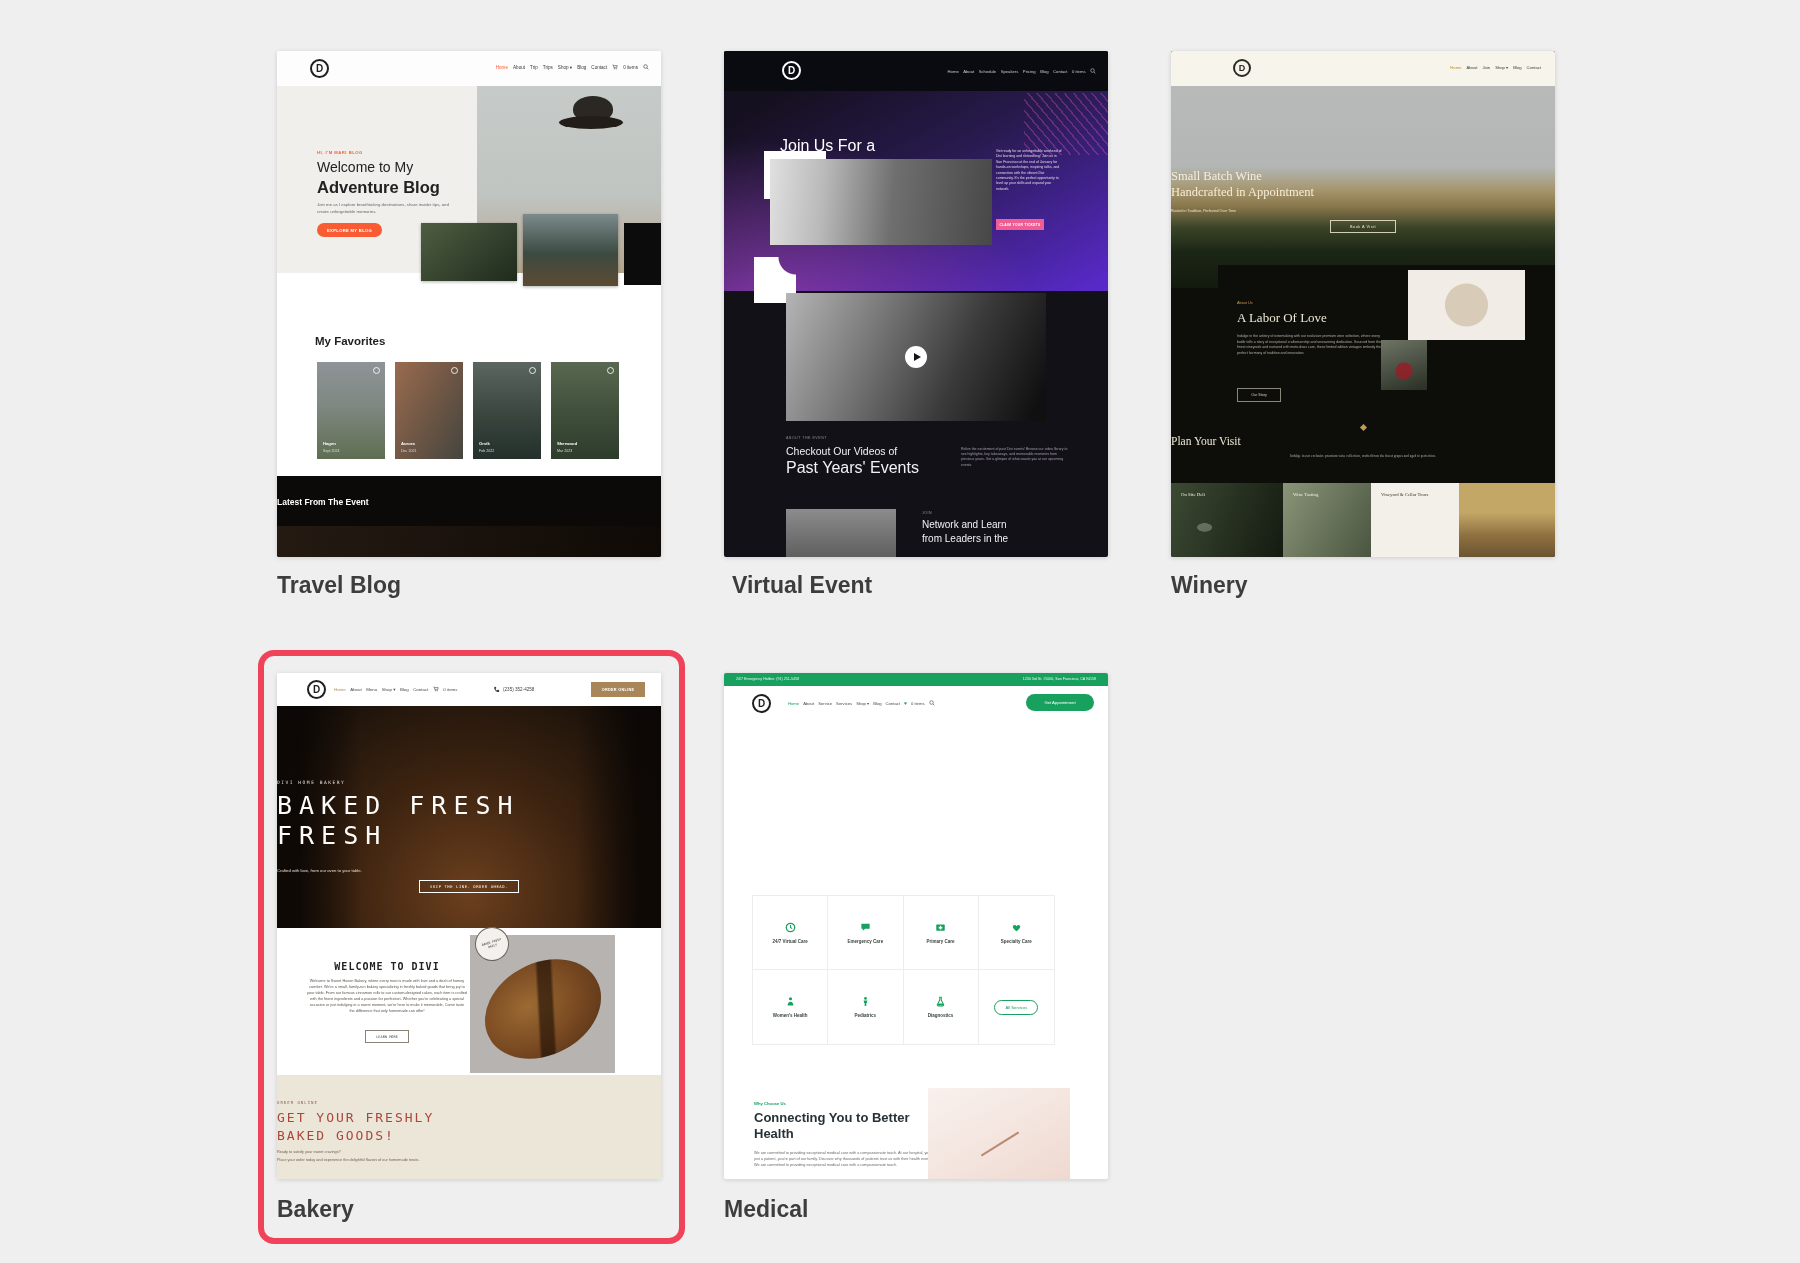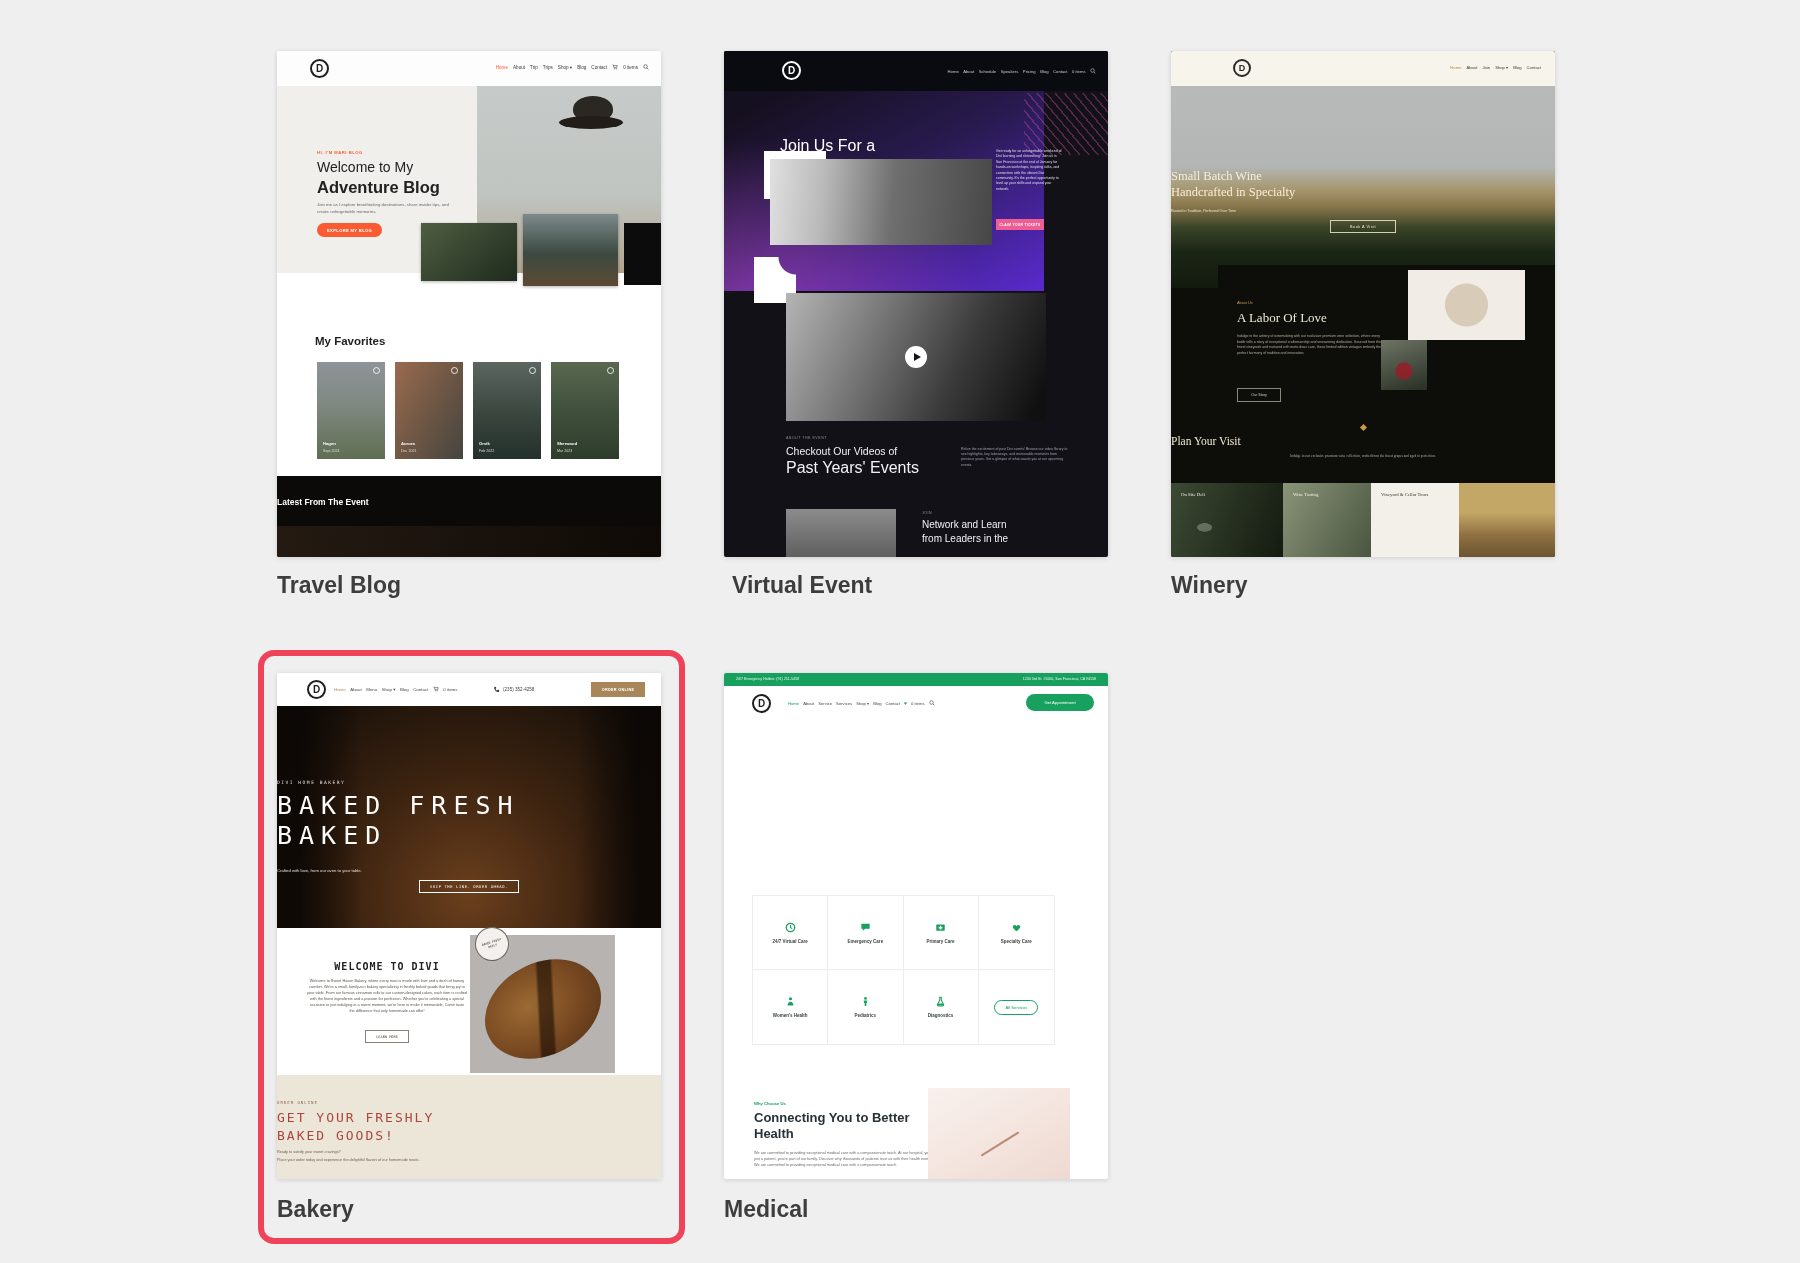--- a/index.html
+++ b/index.html
@@ -109,21 +109,21 @@
         <span>Pricing</span>
         <span>Blog</span>
         <span>Contact</span>
         <span>0 items</span>
         <svg width="6" height="6" viewBox="0 0 10 10">
             <circle cx="4.2" cy="4.2" r="3" fill="none" stroke="#bbb" stroke-width="1.1"></circle>
             <path d="M6.5 6.5L9 9" stroke="#bbb" stroke-width="1.1"></path>
           </svg>
       </div>
     </div>
-    <div class="c" style="left:0;top:40px;width:320px;height:200px;background:radial-gradient(ellipse at 12% 108%,rgba(205,80,225,.5),transparent 55%),linear-gradient(152deg,#15101f 8%,#281a4e 45%,#5a2ace 100%)">
+    <div class="c" style="left:0;top:40px;width:384px;height:200px;background:radial-gradient(ellipse at 12% 108%,rgba(205,80,225,.5),transparent 55%),linear-gradient(152deg,#15101f 8%,#281a4e 45%,#5a2ace 100%)">
       <div class="c" style="left:300px;top:2px;width:84px;height:62px;background:repeating-linear-gradient(50deg,rgba(230,90,190,.3) 0 1.5px,transparent 1.5px 7px)"></div>
       <div class="c" style="left:56px;top:46px;font-size:16px;font-weight:500;color:#fff">Join Us For a</div>
       <div class="c" style="left:56px;top:66px;font-size:16px;font-weight:500;color:#fff">Weekend With Divi</div>
       <div class="c" style="left:56px;top:92px;font-size:4.8px;color:#d8d2ea">January 28-31, SF CA</div>
       <div class="c" style="left:40px;top:60px;width:62px;height:48px;background:#fff;top:60px"></div>
       <div class="c" style="left:46px;top:68px;width:222px;height:86px;background:linear-gradient(95deg,#e0e0e0 0%,#b8b8b8 25%,#6f6f6f 55%,#474747 100%)"></div>
       <div class="c" style="left:272px;top:58px;width:66px;font-size:3.5px;line-height:5.4px;color:rgba(235,232,245,.92)">Get ready for an unforgettable weekend of Divi learning and networking! Join us in San Francisco at the end of January for hands-on workshops, inspiring talks, and connection with the vibrant Divi community. It's the perfect opportunity to level up your skills and expand your network.</div>
       <div class="c" style="left:272px;top:128px;width:48px;height:11px;background:#ef5d92;color:#fff;font-size:3.3px;font-weight:bold;letter-spacing:.3px;display:flex;align-items:center;justify-content:center">CLAIM YOUR TICKETS</div>
       <div class="c" style="left:30px;top:166px;width:42px;height:46px;background:radial-gradient(circle at 100% 0,transparent 0 17px,#fff 18px)"></div>
     </div>
@@ -152,21 +152,21 @@
         <span style="color:#c08a2e">Home</span>
         <span>About</span>
         <span>Join</span>
         <span>Shop ▾</span>
         <span>Blog</span>
         <span>Contact</span>
       </div>
     </div>
     <div class="c" style="left:0;top:35px;width:384px;height:202px;background:linear-gradient(180deg,#b7bab8 0%,#b3b6b4 40%,#a5946a 52%,#87754a 60%,#3a4428 70%,#1c2616 82%,#121a0e 100%)">
       <div class="c ctr serif" style="top:83px;font-size:12.5px;color:#f5eeda">Small Batch Wine</div>
-      <div class="c ctr serif" style="top:99px;font-size:12.5px;color:#f5eeda">Handcrafted in Specialty</div>
+      <div class="c ctr serif" style="top:99px;font-size:12.5px;color:#f5eeda">Handcrafted in Appointment</div>
       <div class="c ctr" style="top:123px;font-size:3.6px;color:#ece4cc">Rooted in Tradition, Perfected Over Time</div>
       <div class="c" style="left:159px;top:134px;width:66px;height:13px;border:1px solid rgba(240,232,210,.85);color:#f0e8d2;font-size:3.8px;letter-spacing:.5px;display:flex;align-items:center;justify-content:center">Book A Visit</div>
     </div>
     <div class="c" style="left:47px;top:214px;width:337px;height:218px;background:#0d0d09"></div>
     <div class="c" style="left:66px;top:250px;font-size:3.8px;color:#c69a4e">About Us</div>
     <div class="c serif" style="left:66px;top:259px;font-size:13px;color:#efe9d6">A Labor Of Love</div>
     <div class="c" style="left:66px;top:283px;width:152px;font-size:3.5px;line-height:5.6px;color:#b5b1a2">Indulge in the artistry of winemaking with our exclusive premium wine selection, where every bottle tells a story of exceptional craftsmanship and unwavering dedication. Sourced from the finest vineyards and nurtured with meticulous care, these limited edition vintages embody the perfect harmony of tradition and innovation.</div>
     <div class="c" style="left:66px;top:337px;width:44px;height:14px;border:1px solid #8a877a;color:#d8d4c6;font-size:3.6px;display:flex;align-items:center;justify-content:center">Our Story</div>
     <div class="c" style="left:237px;top:219px;width:117px;height:70px;background:radial-gradient(circle at 50% 50%,#d8cbb8 0 21px,#f1ede6 22px)"></div>
     <div class="c" style="left:210px;top:289px;width:46px;height:50px;background:radial-gradient(circle at 50% 62%,rgba(150,30,40,.85) 0 8px,transparent 9px),linear-gradient(160deg,#6d7465,#2a2f24)"></div>
@@ -211,21 +211,21 @@
         <svg width="7" height="7" viewBox="0 0 10 10">
             <path d="M2.2 1.2c2.2-.8 3 1.6 2.2 2.4l-.8.7c.3 1 1.1 1.8 2.1 2.1l.7-.8c.8-.8 3.2 0 2.4 2.2-.5 1.4-2.6 1.1-4.5-.4C2.4 5.9.8 3 2.2 1.2z" fill="#3f3f3f"></path>
           </svg>
         <span style="font-size:4.6px;color:#3f3f3f">(235) 352-4258</span>
       </div>
       <div class="c" style="right:16px;top:9px;width:54px;height:15px;background:#a8865a;color:#fff;font-size:3.8px;font-weight:bold;letter-spacing:.3px;display:flex;align-items:center;justify-content:center">ORDER ONLINE</div>
     </div>
     <div class="c" style="left:0;top:33px;width:384px;height:222px;background:linear-gradient(90deg,rgba(10,6,4,.85) 0 6%,transparent 22% 78%,rgba(10,6,4,.85) 94%),radial-gradient(ellipse at 50% 85%,#6b3f1d 0%,#3c2310 45%,#17100a 90%)">
       <div class="c ctr mono" style="top:74px;font-size:4.6px;letter-spacing:1.5px;color:#e8e2da">DIVI HOME BAKERY</div>
       <div class="c ctr mono" style="top:85px;font-size:25px;letter-spacing:7px;color:#fdfcfa">BAKED FRESH</div>
-      <div class="c ctr mono" style="top:115px;font-size:25px;letter-spacing:7px;color:#fdfcfa">BAKED</div>
+      <div class="c ctr mono" style="top:115px;font-size:25px;letter-spacing:7px;color:#fdfcfa">FRESH</div>
       <div class="c ctr" style="top:162px;font-size:4.2px;color:#e3dcd2">Crafted with love, from our oven to your table.</div>
       <div class="c mono" style="left:142px;top:174px;width:100px;height:13px;border:1px solid #fff;color:#fff;font-size:3.8px;letter-spacing:.6px;display:flex;align-items:center;justify-content:center">SKIP THE LINE. ORDER AHEAD.</div>
     </div>
     <div class="c mono" style="left:20px;top:288px;width:180px;text-align:center;font-size:10px;font-weight:bold;letter-spacing:1px;color:#222">WELCOME TO DIVI</div>
     <div class="c" style="left:30px;top:305px;width:160px;text-align:center;font-size:3.8px;line-height:6px;color:#5a554e">Welcome to Sweet Haven Bakery, where every treat is made with love and a dash of homey comfort. We're a small, family-run bakery specializing in freshly baked goods that bring joy to your table. From our famous cinnamon rolls to our custom-designed cakes, each item is crafted with the finest ingredients and a passion for perfection. Whether you're celebrating a special occasion or just indulging in a sweet moment, we're here to make it memorable. Come taste the difference that only homemade can offer!</div>
     <div class="c mono" style="left:88px;top:357px;width:44px;height:13px;border:1px solid #8a8178;color:#4a453e;font-size:3.6px;display:flex;align-items:center;justify-content:center">LEARN MORE</div>
     <div class="c" style="left:193px;top:262px;width:145px;height:138px;background:#b7b3b0">
       <div class="c" style="left:12px;top:28px;width:122px;height:92px;border-radius:50%;transform:rotate(-28deg);background:linear-gradient(115deg,transparent 0 46%,rgba(25,12,4,.6) 48% 56%,transparent 58%),radial-gradient(ellipse at 40% 40%,#9c6a33 0%,#7a4a22 50%,#4f2e14 100%)"></div>
     </div>
     <div class="c mono" style="left:198px;top:254px;width:34px;height:34px;border-radius:50%;background:#f3f1ed;border:1px solid #6a655c;transform:rotate(-18deg);display:flex;align-items:center;justify-content:center;text-align:center;font-size:3px;line-height:4px;color:#3a362e;padding:5px">BAKED FRESH DAILY</div>

